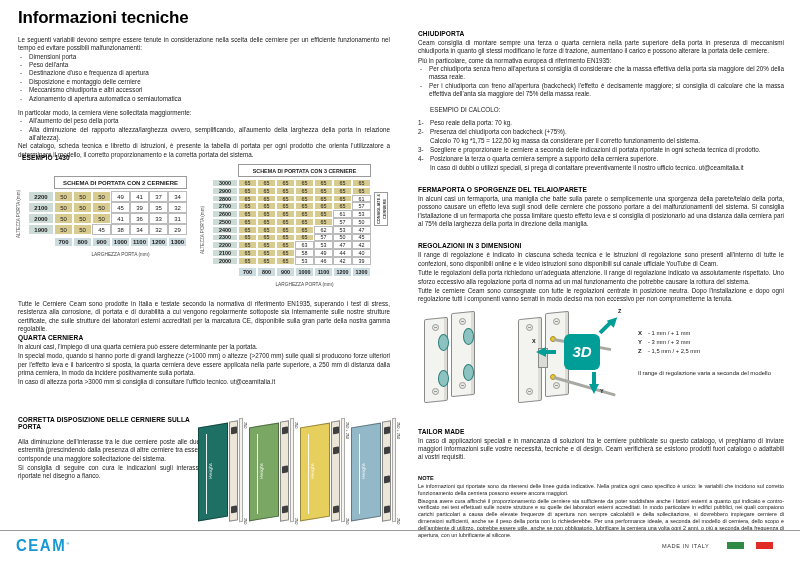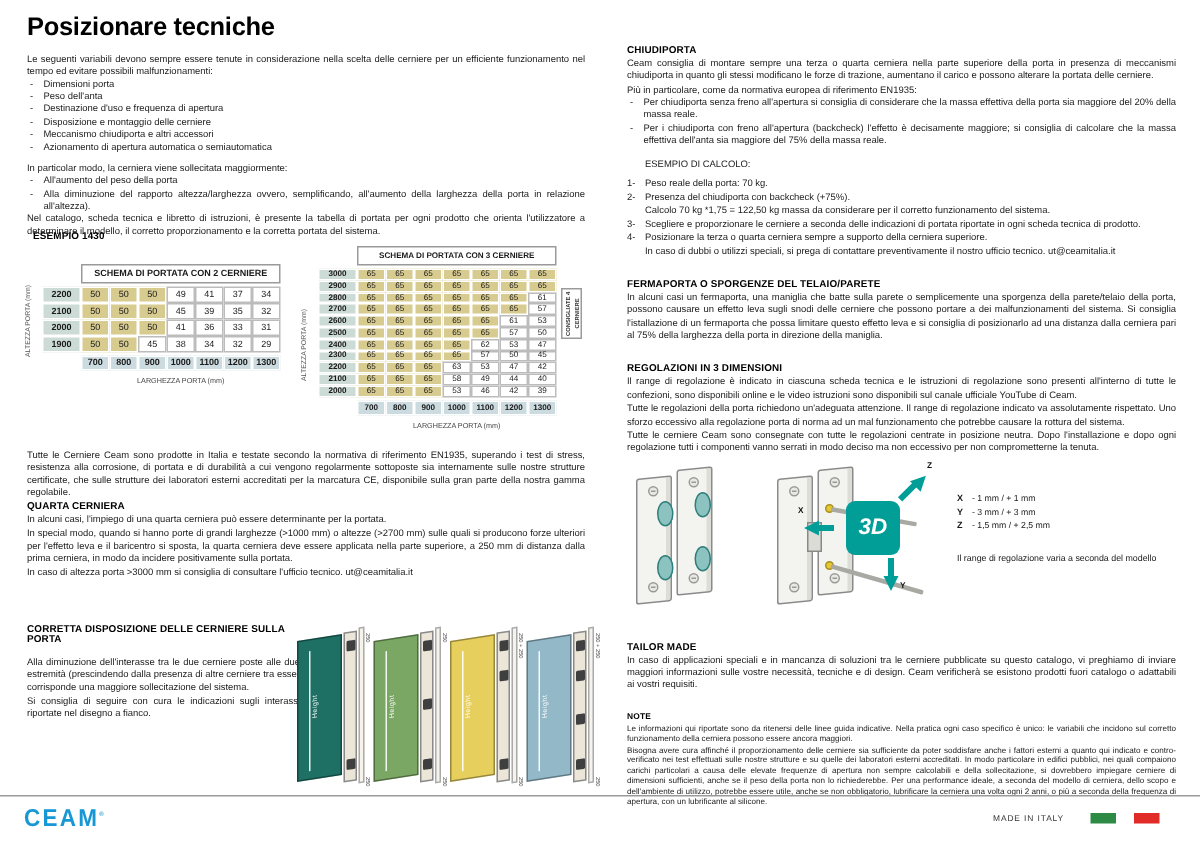--- a/index.html
+++ b/index.html
@@ -69,21 +69,21 @@
   #foot-line{position:absolute;left:0;right:0;top:530px;border-top:1px solid #9a9a9a;}
   #logo{font-size:15px;font-weight:bold;color:#1798d5;letter-spacing:1.5px;transform:scaleY(1.08);}
   #logo sup{font-size:4px;letter-spacing:0;}
   #madein{display:flex;align-items:center;font-size:5.6px;letter-spacing:0.6px;color:#333;}
   .flagbox{width:17px;height:7px;flex:none;}
   .note-txt{font-size:5.4px;line-height:1.28;text-align:justify;}
 </style>
 </head>
 <body>
 
-<div class="abs" style="left:18px;top:8px;" id="page-title">Posizionare tecniche</div>
+<div class="abs" style="left:18px;top:8px;" id="page-title">Informazioni tecniche</div>
 
 <div class="abs txt" style="left:18px;top:36px;width:372px;">
   <div class="para">Le seguenti variabili devono sempre essere tenute in considerazione nella scelta delle cerniere per un efficiente funzionamento nel tempo ed evitare possibili malfunzionamenti:</div>
   <div>
       <div class="bullet">
         <span class="dash">-</span>
         <span class="btxt">Dimensioni porta</span>
       </div>
       <div class="bullet">
         <span class="dash">-</span>

